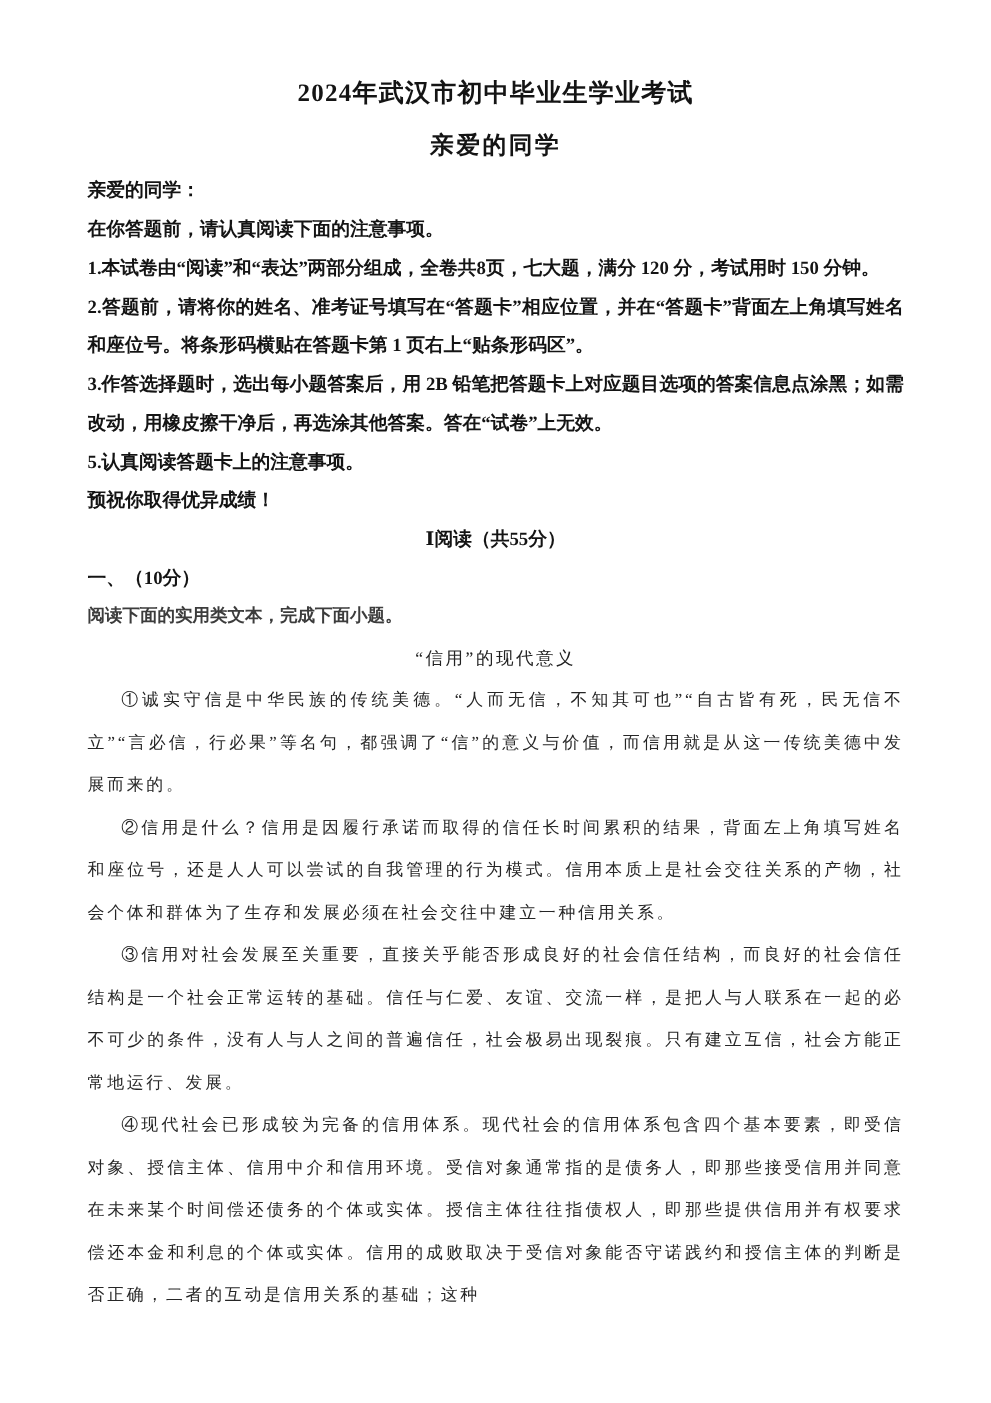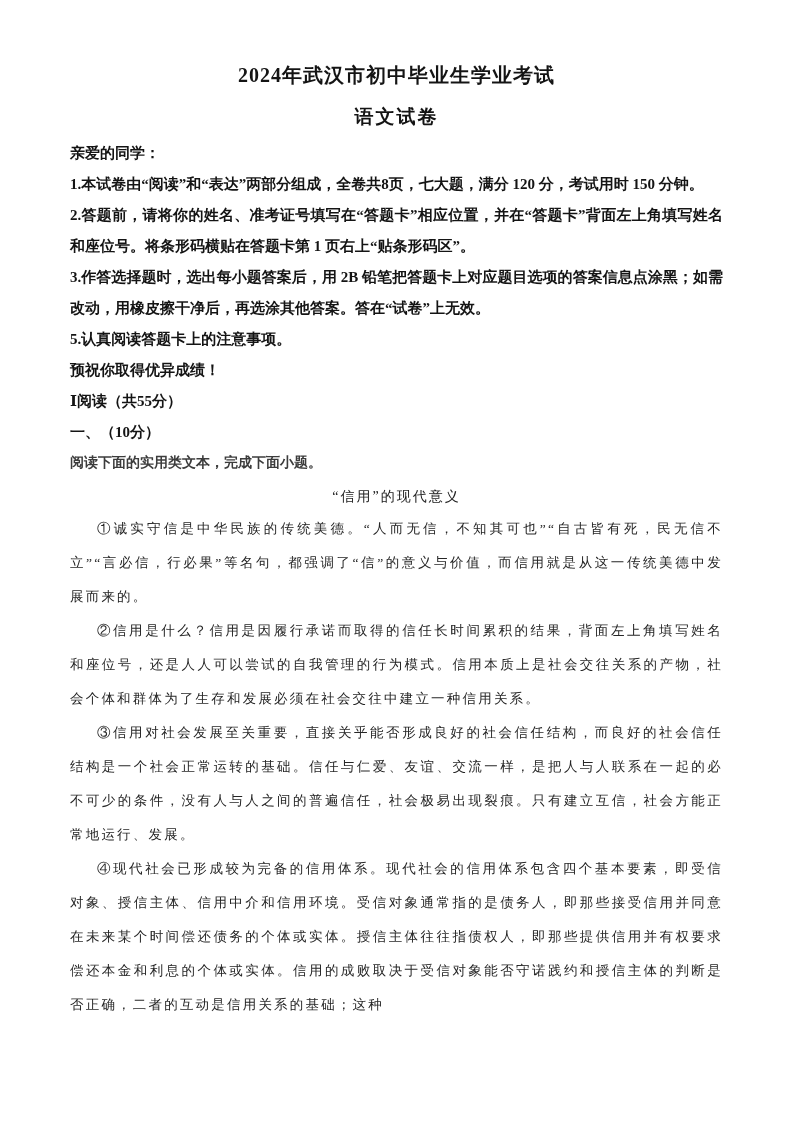--- a/index.html
+++ b/index.html
@@ -36,21 +36,21 @@
     margin-top: 8px;
     font-size: 15px;
     font-weight: 700;
   }
   .notice p {
     line-height: 31px;
     text-align: justify;
     text-justify: inter-ideograph;
   }
   .section-heading {
-    text-align: left;
+    text-align: center;
     font-size: 15px;
     font-weight: 700;
     line-height: 31px;
   }
   .part-heading {
     font-size: 15px;
     font-weight: 700;
     line-height: 31px;
   }
   .instruction {
@@ -76,24 +76,25 @@
     text-indent: 2em;
     color: #262626;
   }
 </style>
 </head>
 <body>
 
 <div class="page">
 
   <h1 class="doc-title">2024年武汉市初中毕业生学业考试</h1>
-  <h2 class="doc-subtitle">语文试卷</h2>
+  <h2 class="doc-subtitle">亲爱的同学</h2>
 
   <div class="notice">
     <p>亲爱的同学：</p>
+    <p>在你答题前，请认真阅读下面的注意事项。</p>
     <p>1.本试卷由“阅读”和“表达”两部分组成，全卷共8页，七大题，满分 120 分，考试用时 150 分钟。</p>
     <p>2.答题前，请将你的姓名、准考证号填写在“答题卡”相应位置，并在“答题卡”背面左上角填写姓名和座位号。将条形码横贴在答题卡第 1 页右上“贴条形码区”。</p>
     <p>3.作答选择题时，选出每小题答案后，用 2B 铅笔把答题卡上对应题目选项的答案信息点涂黑；如需改动，用橡皮擦干净后，再选涂其他答案。答在“试卷”上无效。</p>
     <p>5.认真阅读答题卡上的注意事项。</p>
     <p>预祝你取得优异成绩！</p>
   </div>
 
   <div class="section-heading">Ⅰ阅读（共55分）</div>
 
   <div class="part-heading">一、（10分）</div>

